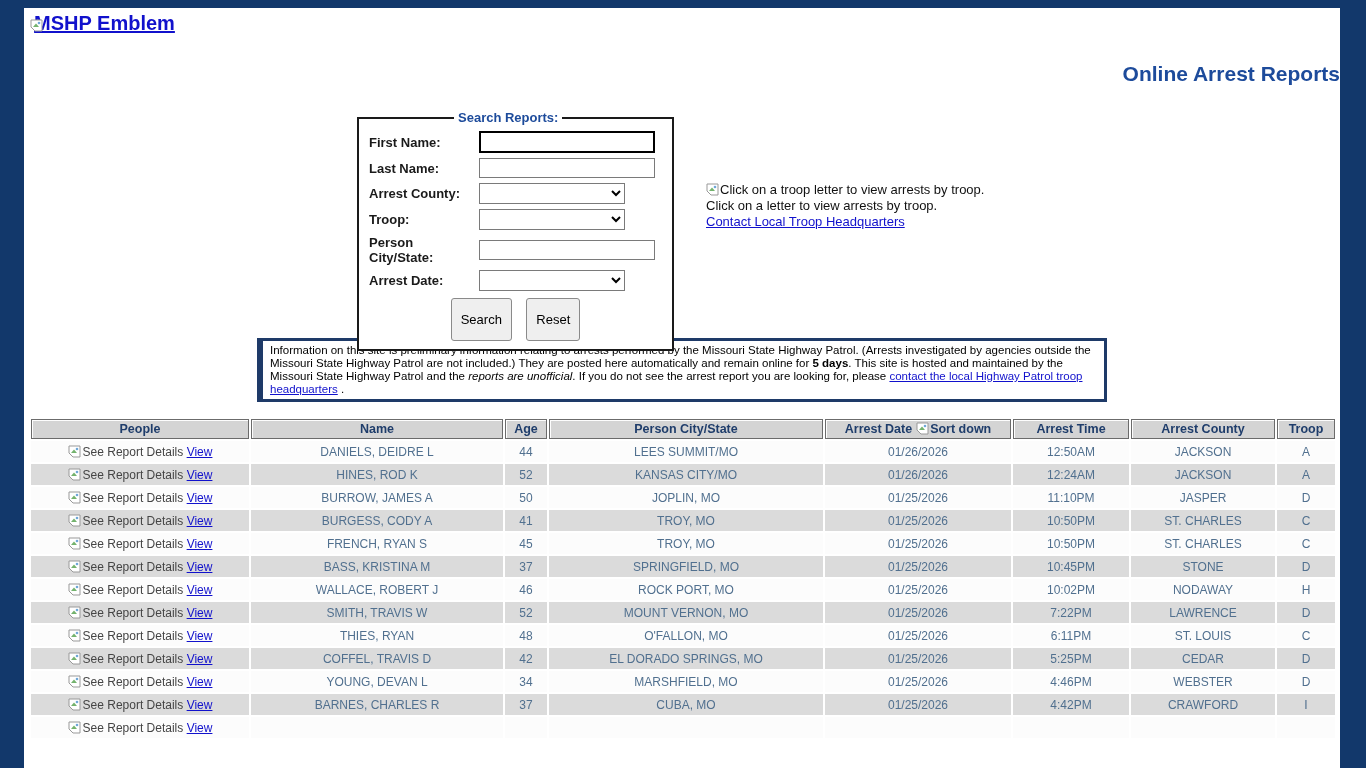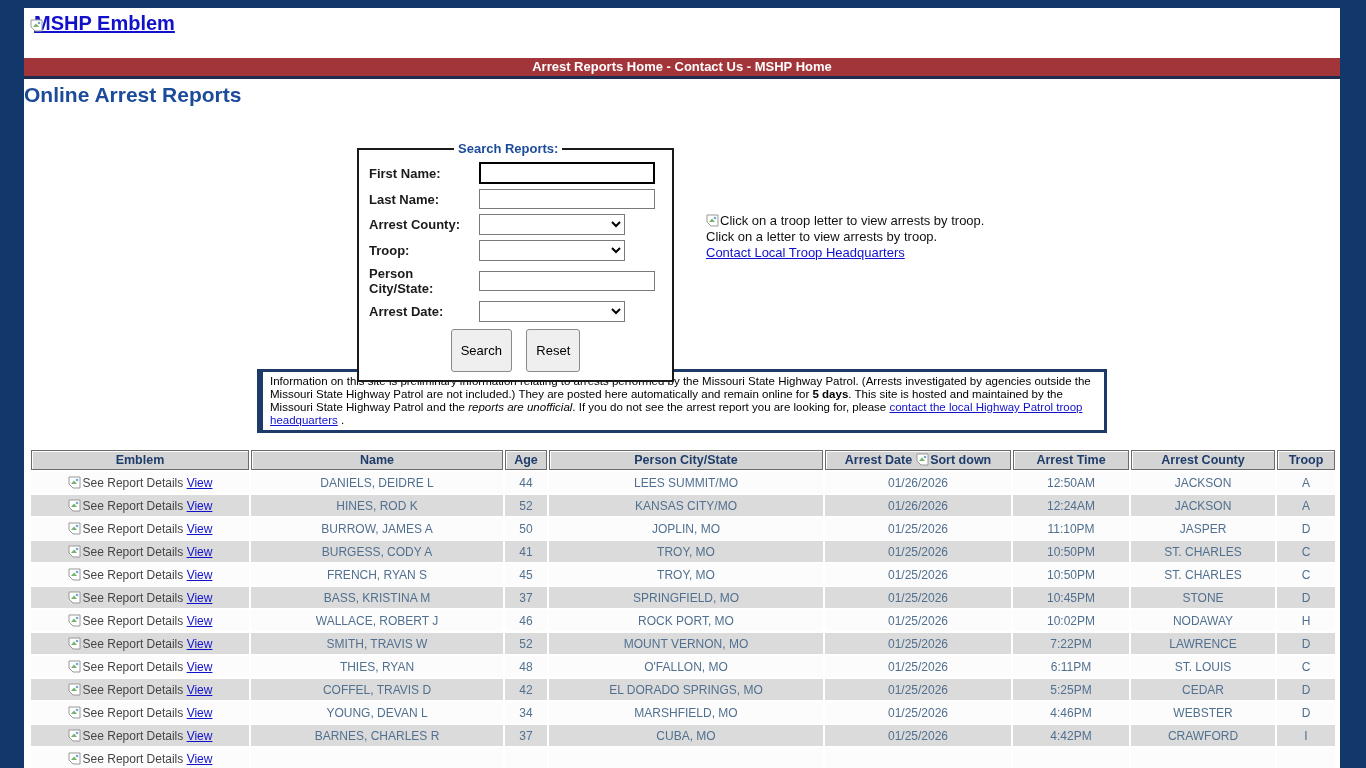--- a/index.html
+++ b/index.html
@@ -23,26 +23,26 @@
   .nav-bar {
     background:#a23539; border-bottom:3px solid #1e2c52;
     height:21px; text-align:center; color:#fff;
     font-size:13px; font-weight:bold; line-height:18px;
   }
   .nav-bar a { color:#fff; text-decoration:none; cursor:pointer; }
   .nav-bar .sep { white-space:pre; }
 
   
   .page-title {
-    text-align:left; color:#1d4b9b; font-size:21px; font-weight:bold;
+    text-align:right; color:#1d4b9b; font-size:21px; font-weight:bold;
     padding-top:4px; height:45px;
   }
 
   
-  .search-row { position:relative; height:215px; margin-top:17px; }
+  .search-row { position:relative; height:215px; margin-top:7px; }
   fieldset.search-box {
     position:absolute; left:333px; top:0; width:317px;
     border:2px solid #1a1a1a; padding:6px 10px 8px 10px; background:#fff;
   }
   fieldset.search-box legend {
     color:#1d4b9b; font-size:13px; font-weight:bold; padding:0 4px; margin-left:85px;
   }
   .frm-row { display:flex; align-items:center; margin-bottom:5px; }
   .frm-row .lbl { width:110px; font-size:13px; font-weight:bold; color:#1a1a1a; line-height:15px; }
   .frm-row input[type=text] { width:176px; height:20px; border:1px solid #7a7a7a; font-size:12px; padding:0 3px; }
@@ -110,23 +110,20 @@
         <svg width="13" height="13" viewBox="0 0 13 13">
             <path d="M1 1 h11 v11 h-7 l-4 -4 z" fill="#fff" stroke="#999"></path>
             <circle cx="9" cy="4" r="1.3" fill="#6fa7d8"></circle>
             <path d="M3 8 L6 4.5 L9 8 Z" fill="#74b36e"></path>
           </svg>
       </span>
       <span>MSHP Emblem</span>
     </a>
   </div>
 
-  <div class="nav-bar">
-    <a>Arrest Reports Home</a><span class="sep"> - </span><a>Contact Us</a><span class="sep"> - </span><a>MSHP Home</a>
-  </div>
 
   <div class="page-title">Online Arrest Reports</div>
 
   <div class="search-row">
     <fieldset class="search-box">
       <legend>Search Reports:</legend>
 
       <div class="frm-row">
         <span class="lbl">First Name:</span>
         <input type="text" class="focused" value="" style="">
@@ -184,21 +181,21 @@
           <col style="width:252px">
           <col style="width:42px">
           <col style="width:274px">
         <col style="width:186px">
           <col style="width:116px">
           <col style="width:144px">
           <col style="width:58px">
       </colgroup>
       <thead>
         <tr>
-          <th>Emblem</th>
+          <th>People</th>
           <th>Name</th>
           <th>Age</th>
           <th>Person City/State</th>
           <th>
             <span class="sort-ctl">
               <span>Arrest Date</span><span class="bimg">
                 <svg width="13" height="13" viewBox="0 0 13 13">
                     <path d="M1 1 h11 v11 h-7 l-4 -4 z" fill="#fff" stroke="#999"></path>
                     <circle cx="9" cy="4" r="1.3" fill="#6fa7d8"></circle>
                     <path d="M3 8 L6 4.5 L9 8 Z" fill="#74b36e"></path>

